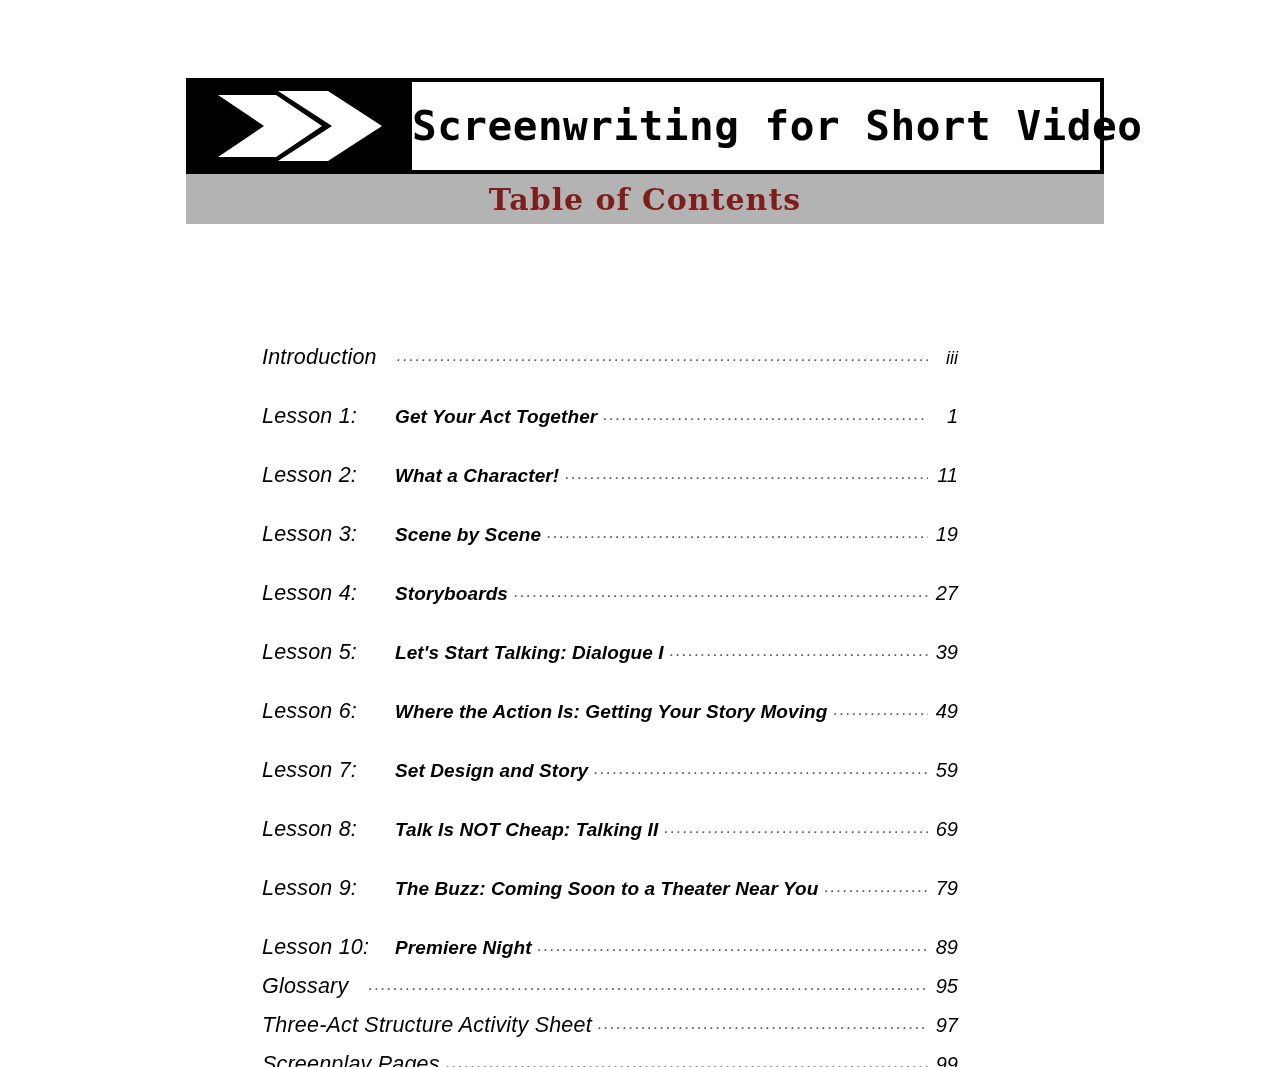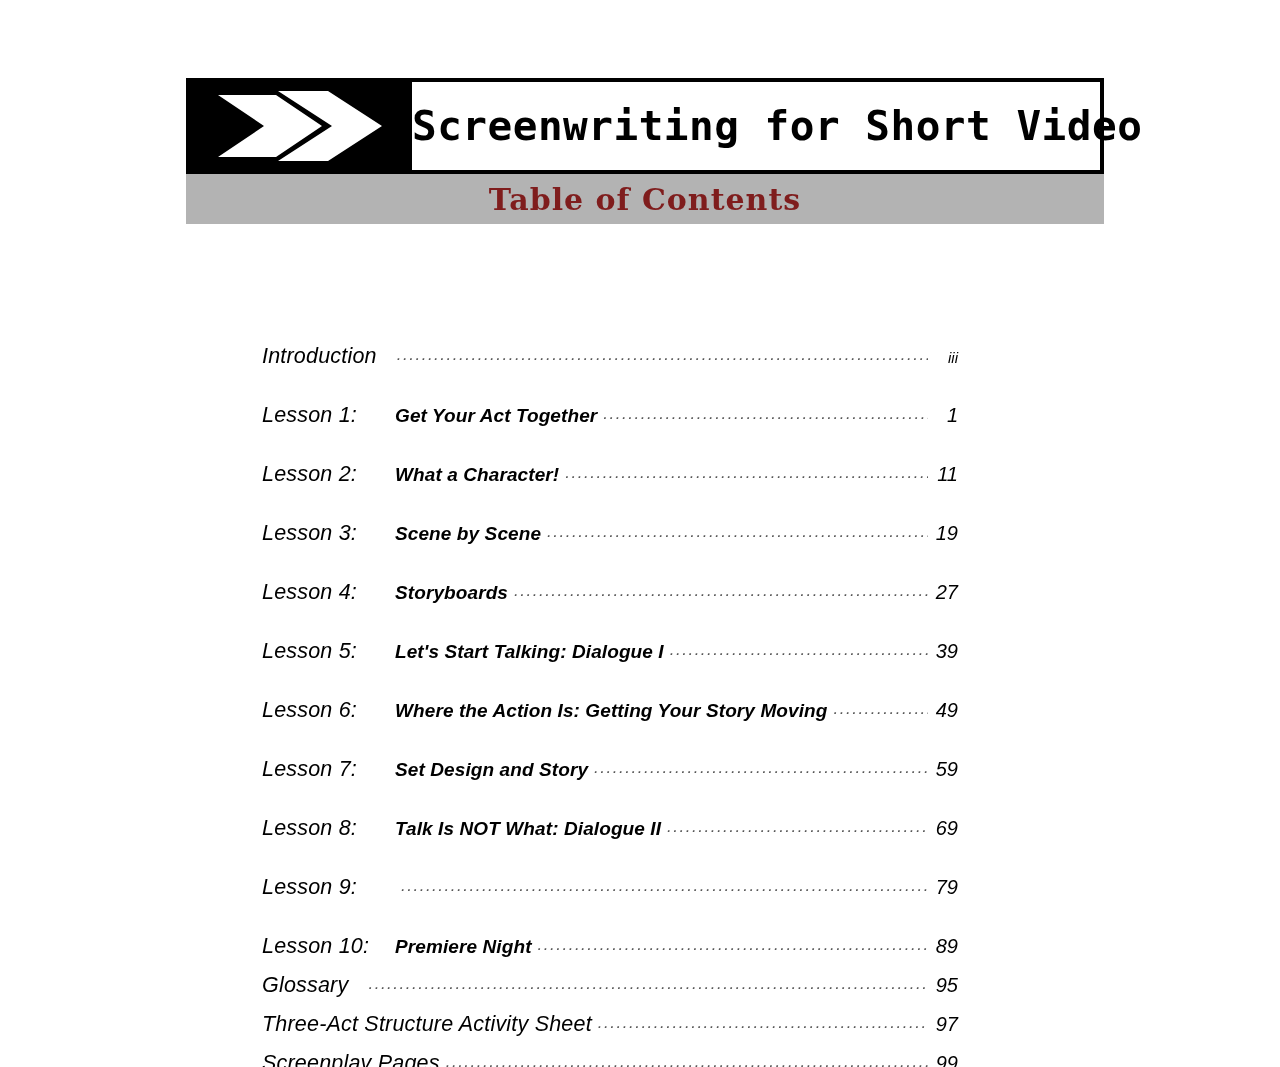--- a/index.html
+++ b/index.html
@@ -126,21 +126,21 @@
   }
   .page-num {
     flex: 0 0 auto;
     font-size: 20px;
     text-align: right;
     min-width: 26px;
   }
   .page-num.small {
     font-size: 15px;
   }
-  .toc-row.intro .page-num { font-size: 15px; margin-top: 44px; }
+  .toc-row.intro .page-num { font-size: 18px; margin-top: 44px; }
 </style>
 </head>
 <body>
 
 <div class="header-wrap">
   <div class="title-bar">
     <div class="arrow-block">
       <svg width="170" height="74" viewBox="0 0 170 74" xmlns="http://www.w3.org/2000/svg">
         <polygon points="0,6 58,6 104,37 58,68 0,68 46,37" fill="#ffffff"></polygon>
         <polygon points="60,2 110,2 164,37 110,72 60,72 114,37" fill="#ffffff"></polygon>
@@ -205,27 +205,28 @@
 
   <div class="toc-row">
     <span class="lesson-label wide">Lesson 7:</span>
     <span class="toc-title">Set Design and Story</span>
     <span class="leader">......................................................................................................................................</span>
     <span class="page-num">59</span>
   </div>
 
   <div class="toc-row">
     <span class="lesson-label wide">Lesson 8:</span>
-    <span class="toc-title">Talk Is NOT What: Dialogue II</span>
+    <span class="toc-title">Talk Is NOT Cheap: Talking II</span>
     <span class="leader">......................................................................................................................................</span>
     <span class="page-num">69</span>
   </div>
 
   <div class="toc-row">
     <span class="lesson-label wide">Lesson 9:</span>
+    <span class="toc-title">The Buzz: Coming Soon to a Theater Near You</span>
     <span class="leader">......................................................................................................................................</span>
     <span class="page-num">79</span>
   </div>
 
   <div class="toc-row">
     <span class="lesson-label wide">Lesson 10:</span>
     <span class="toc-title">Premiere Night</span>
     <span class="leader">......................................................................................................................................</span>
     <span class="page-num">89</span>
   </div>

